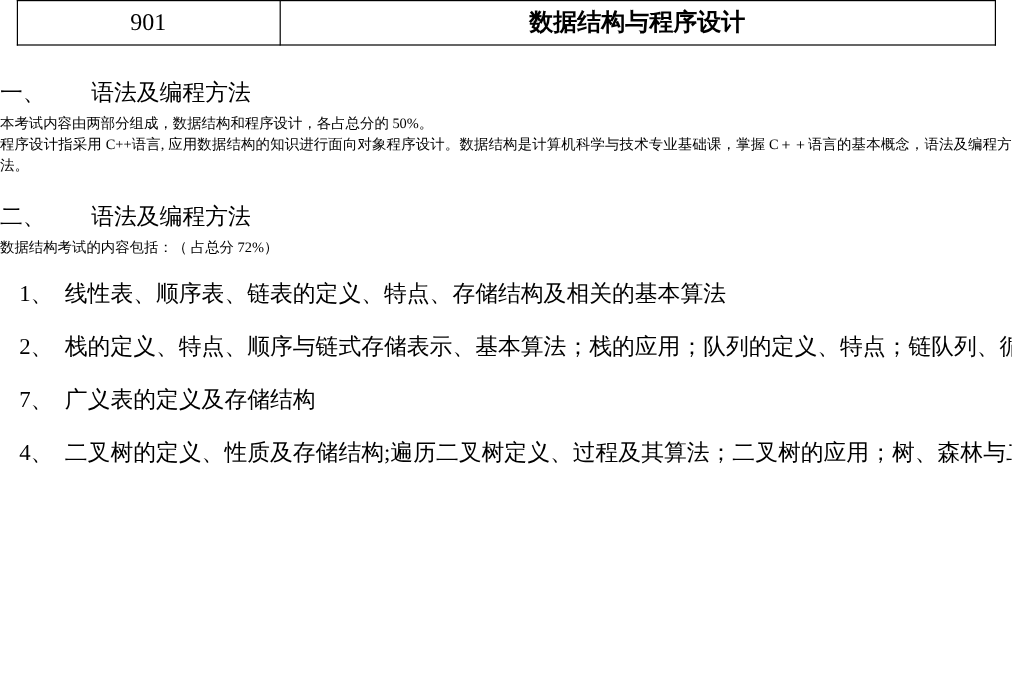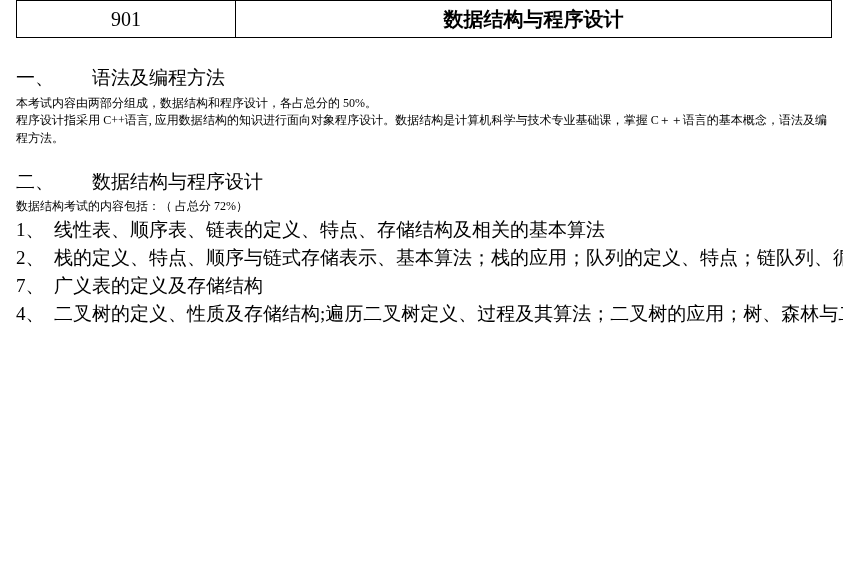--- a/index.html
+++ b/index.html
@@ -12,21 +12,21 @@
     background: #ffffff;
     font-family: "Liberation Serif", "DejaVu Serif", serif;
     color: #000000;
     overflow: hidden;
   }
   .page {
     position: relative;
     width: 843px;
     height: 573px;
     box-sizing: border-box;
-    padding: 0 16px;
+    padding: 0 0;
   }
 
   
   .header-table {
     width: 813px;
     margin: 0 auto;
     border-collapse: collapse;
     table-layout: fixed;
     margin-top: 0;
   }
@@ -63,21 +63,21 @@
     margin: 0;
     text-align: justify;
     text-justify: inter-ideograph;
     letter-spacing: 0px;
   }
   .gap-section { height: 20px; }
 
   .list-item {
     font-size: 19px;
     line-height: 1.48;
-    margin: 0;
+    margin: 16px;
     text-align: justify;
     text-justify: inter-ideograph;
   }
   .indent-num {
     white-space: pre;
   }
 </style>
 </head>
 <body>
 
@@ -93,21 +93,21 @@
     </table>
 
   <div class="content">
 
     <div class="sec-heading">一、	语法及编程方法</div>
     <p class="para">本考试内容由两部分组成，数据结构和程序设计，各占总分的 50%。</p>
     <p class="para">程序设计指采用 C++语言, 应用数据结构的知识进行面向对象程序设计。数据结构是计算机科学与技术专业基础课，掌握 C＋＋语言的基本概念，语法及编程方法。</p>
 
     <div class="gap-section"></div>
 
-    <div class="sec-heading">二、	数据结构与程序设计</div>
+    <div class="sec-heading">二、	语法及编程方法</div>
     <p class="para">数据结构考试的内容包括：（ 占总分 72%）</p>
     <p class="list-item indent-num">1、	线性表、顺序表、链表的定义、特点、存储结构及相关的基本算法</p>
     <p class="list-item indent-num">2、	栈的定义、特点、顺序与链式存储表示、基本算法；栈的应用；队列的定义、特点；链队列、循环队列相关的定义、特点、基本算法；栈与递归的实现</p>
     <p class="list-item indent-num">7、	广义表的定义及存储结构</p>
     <p class="list-item indent-num">4、	二叉树的定义、性质及存储结构;遍历二叉树定义、过程及其算法；二叉树的应用；树、森林与二叉数之间的转换；哈夫曼树及其应用；与二叉树应用相关的递归算法</p>
 
   </div>
 </div>
 
 </body></html>

